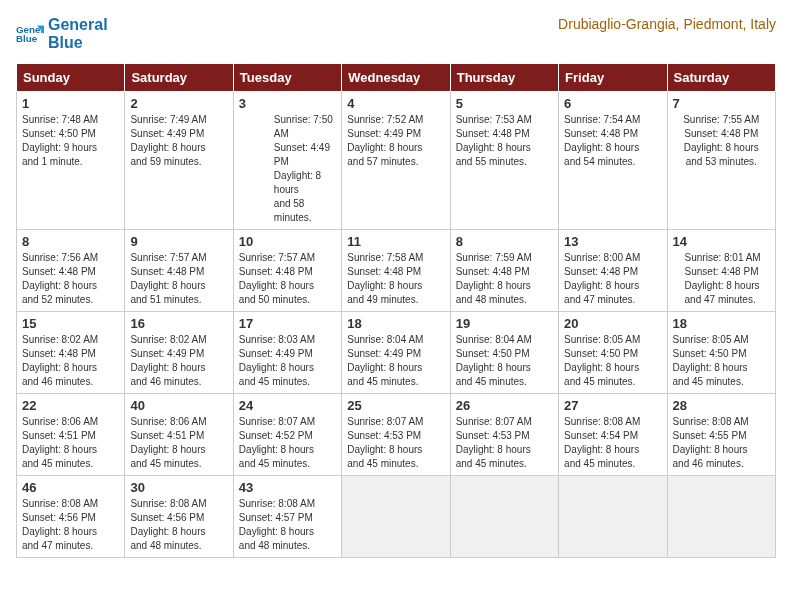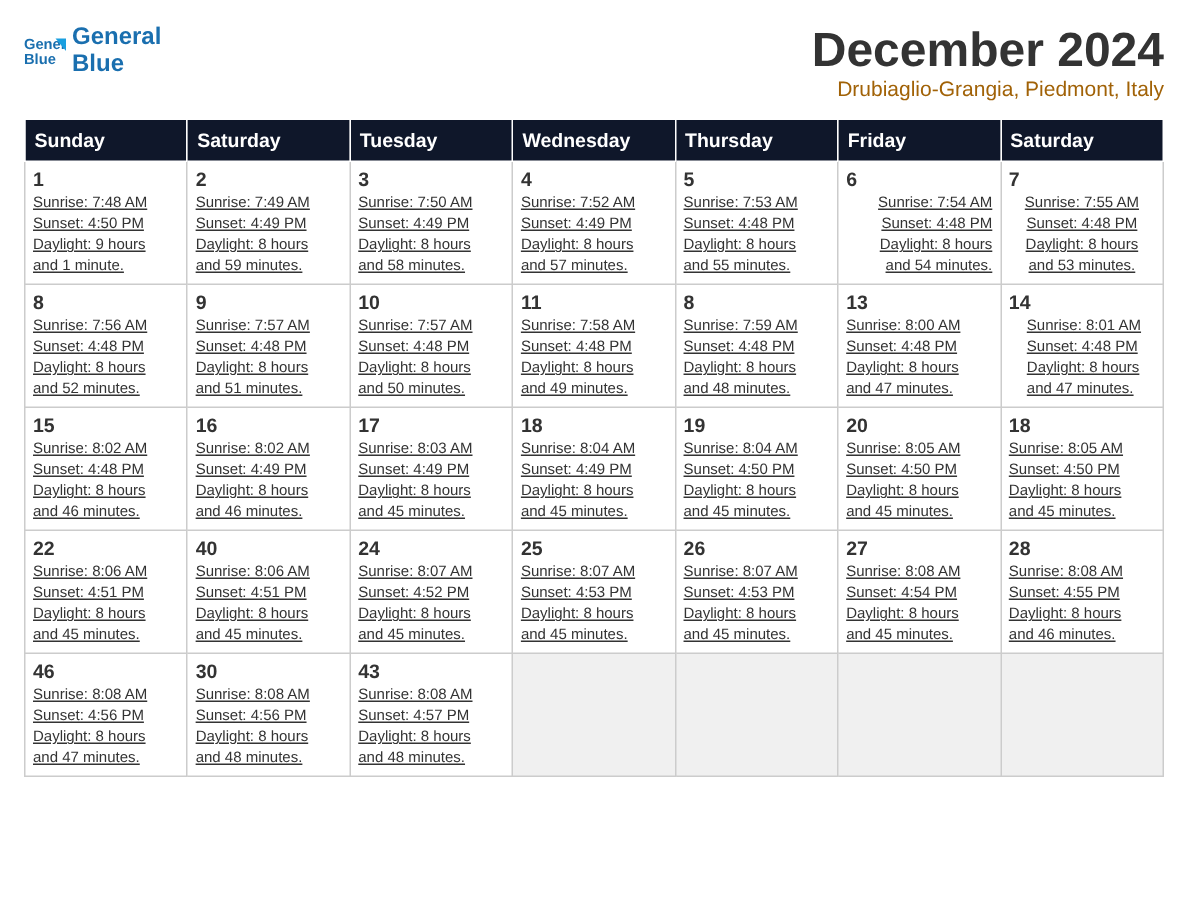--- a/index.html
+++ b/index.html
@@ -37,21 +37,21 @@
     .subtitle {
       font-size: 14px;
       color: #a16207;
     }
     table {
       width: 100%;
       border-collapse: collapse;
       table-layout: fixed;
     }
     th {
-      background-color: #0f172a;
+      background-color: #7f1d1d;
       color: #fff;
       font-size: 13px;
       font-weight: bold;
       text-align: left;
       padding: 6px 6px;
       border: 1px solid #fff;
     }
     td {
       border: 1px solid #ccc;
       vertical-align: top;
@@ -67,42 +67,40 @@
     }
     .day-num {
       font-size: 13px;
       font-weight: bold;
       margin-bottom: 2px;
       display: block;
     }
     .cell-content {
       font-size: 10px;
       line-height: 1.4;
-      text-decoration: underline;
     }
   </style>
 </head>
 <body>
 
 <div class="header">
   <div class="logo">
     <svg class="logo-icon" viewBox="0 0 40 40" xmlns="http://www.w3.org/2000/svg">
       <text x="0" y="18" font-size="14" font-weight="bold" fill="#1a6faf">General</text>
       <text x="0" y="32" font-size="14" font-weight="bold" fill="#1a6faf">Blue</text>
       <polygon points="30,8 40,8 40,20" fill="#1a9fe0"></polygon>
     </svg>
     <div>
       <div style="font-size:16px;font-weight:bold;color:#333;line-height:1.1;">
         <span style="color:#1a6faf">General</span>
       </div>
       <div style="font-size:16px;font-weight:bold;color:#1a6faf;line-height:1.1;">Blue</div>
     </div>
   </div>
   <div class="title-block">
-    <div class="month-title">December 2024</div>
     <div class="subtitle">Drubiaglio-Grangia, Piedmont, Italy</div>
   </div>
 </div>
 
 <table>
   <thead>
     <tr>
     <th>Sunday</th>
         <th>Saturday</th>
         <th>Tuesday</th>
@@ -123,42 +121,42 @@
         </td>
         <td>
           <span class="day-num">2</span>
           <div class="cell-content" style="white-space: pre-line;">Sunrise: 7:49 AM
 Sunset: 4:49 PM
 Daylight: 8 hours
 and 59 minutes.</div>
         </td>
         <td>
           <span class="day-num">3</span>
-          <div class="cell-content" style="white-space: pre-line;">Sunrise: 7:50 AM
+          <div class="cell-content" style="white-space: pre-line; margin-left: 35px;">Sunrise: 7:50 AM
 Sunset: 4:49 PM
 Daylight: 8 hours
 and 58 minutes.</div>
         </td>
         <td>
           <span class="day-num">4</span>
           <div class="cell-content" style="white-space: pre-line;">Sunrise: 7:52 AM
 Sunset: 4:49 PM
 Daylight: 8 hours
 and 57 minutes.</div>
         </td>
         <td>
           <span class="day-num">5</span>
           <div class="cell-content" style="white-space: pre-line;">Sunrise: 7:53 AM
 Sunset: 4:48 PM
 Daylight: 8 hours
 and 55 minutes.</div>
         </td>
         <td>
           <span class="day-num">6</span>
-          <div class="cell-content" style="white-space: pre-line; text-align: right;">Sunrise: 7:54 AM
+          <div class="cell-content" style="white-space: pre-line;">Sunrise: 7:54 AM
 Sunset: 4:48 PM
 Daylight: 8 hours
 and 54 minutes.</div>
         </td>
         <td>
           <span class="day-num">7</span>
           <div class="cell-content" style="white-space: pre-line; text-align: center;">Sunrise: 7:55 AM
 Sunset: 4:48 PM
 Daylight: 8 hours
 and 53 minutes.</div>

